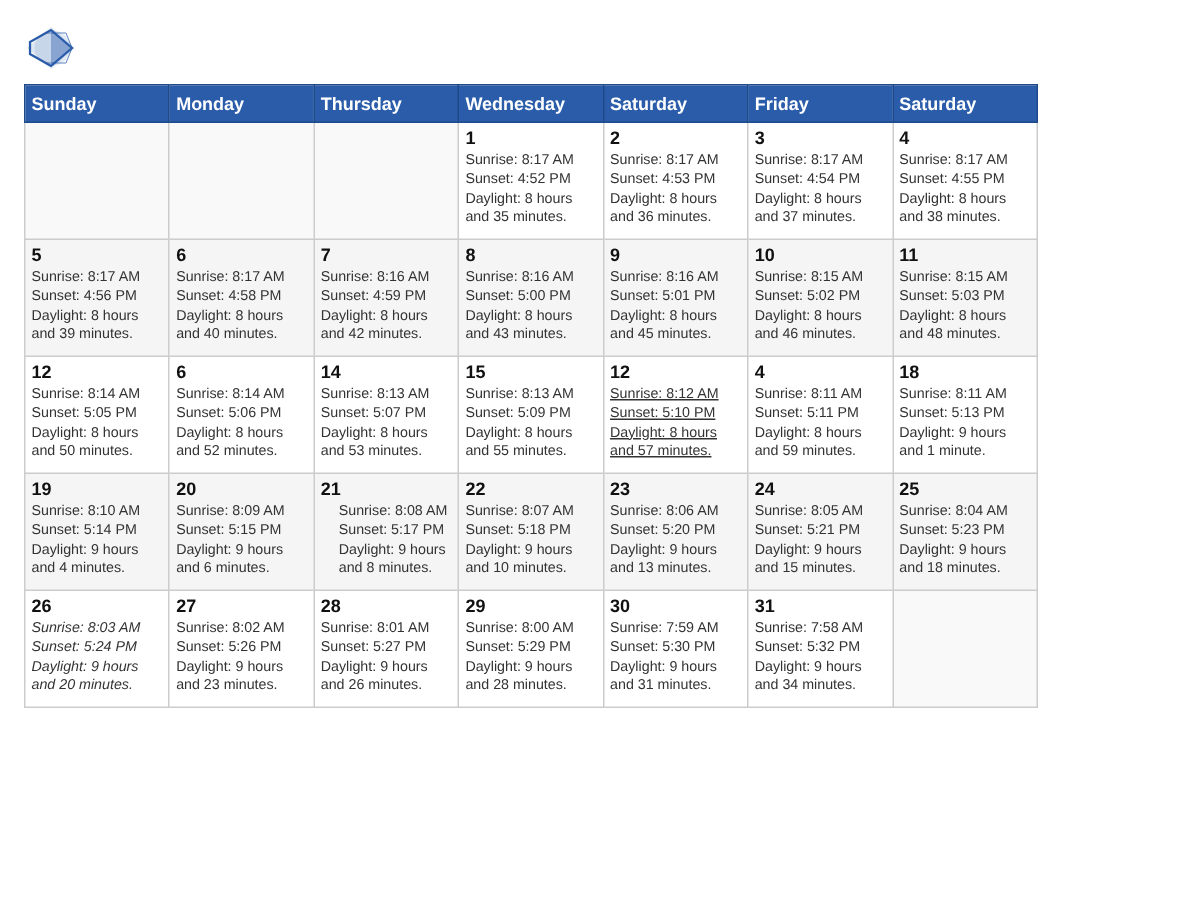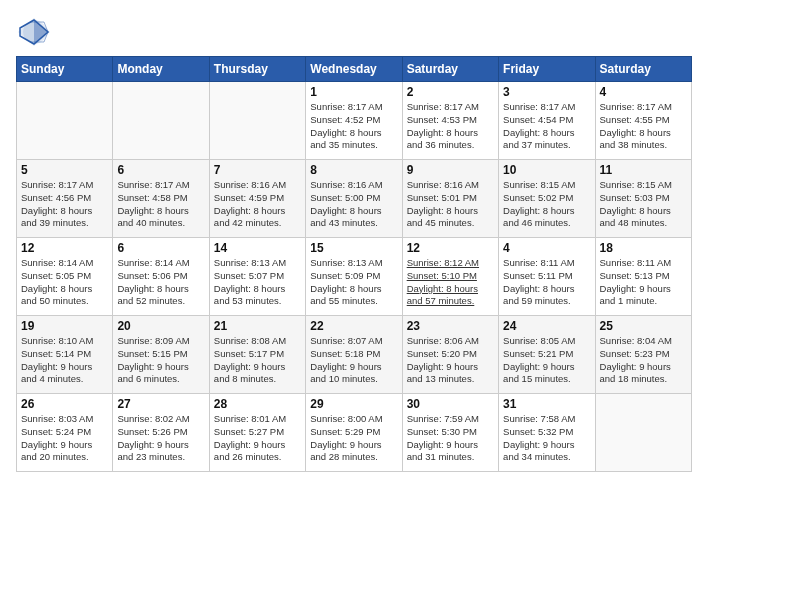--- a/index.html
+++ b/index.html
@@ -261,21 +261,21 @@
 Daylight: 9 hours and 4 minutes.</div>
           </td>
           <td>
             <div class="day-num">20</div>
             <div class="day-info" style="white-space: pre-line;">Sunrise: 8:09 AM
 Sunset: 5:15 PM
 Daylight: 9 hours and 6 minutes.</div>
           </td>
           <td>
             <div class="day-num">21</div>
-            <div class="day-info" style="white-space: pre-line;">Sunrise: 8:08 AM
+            <div class="day-info" style="white-space: pre-line; margin-left: 12px;">Sunrise: 8:08 AM
 Sunset: 5:17 PM
 Daylight: 9 hours and 8 minutes.</div>
           </td>
           <td>
             <div class="day-num">22</div>
             <div class="day-info" style="white-space: pre-line;">Sunrise: 8:07 AM
 Sunset: 5:18 PM
 Daylight: 9 hours and 10 minutes.</div>
           </td>
           <td>
@@ -293,21 +293,21 @@
           <td>
             <div class="day-num">25</div>
             <div class="day-info" style="white-space: pre-line;">Sunrise: 8:04 AM
 Sunset: 5:23 PM
 Daylight: 9 hours and 18 minutes.</div>
           </td>
         </tr>
         <tr>
           <td>
             <div class="day-num">26</div>
-            <div class="day-info" style="white-space: pre-line;">Sunrise: 8:03 AM
+            <div class="day-info" style="white-space: pre-line; font-style: italic;">Sunrise: 8:03 AM
 Sunset: 5:24 PM
 Daylight: 9 hours and 20 minutes.</div>
           </td>
           <td>
             <div class="day-num">27</div>
             <div class="day-info" style="white-space: pre-line;">Sunrise: 8:02 AM
 Sunset: 5:26 PM
 Daylight: 9 hours and 23 minutes.</div>
           </td>
           <td>

